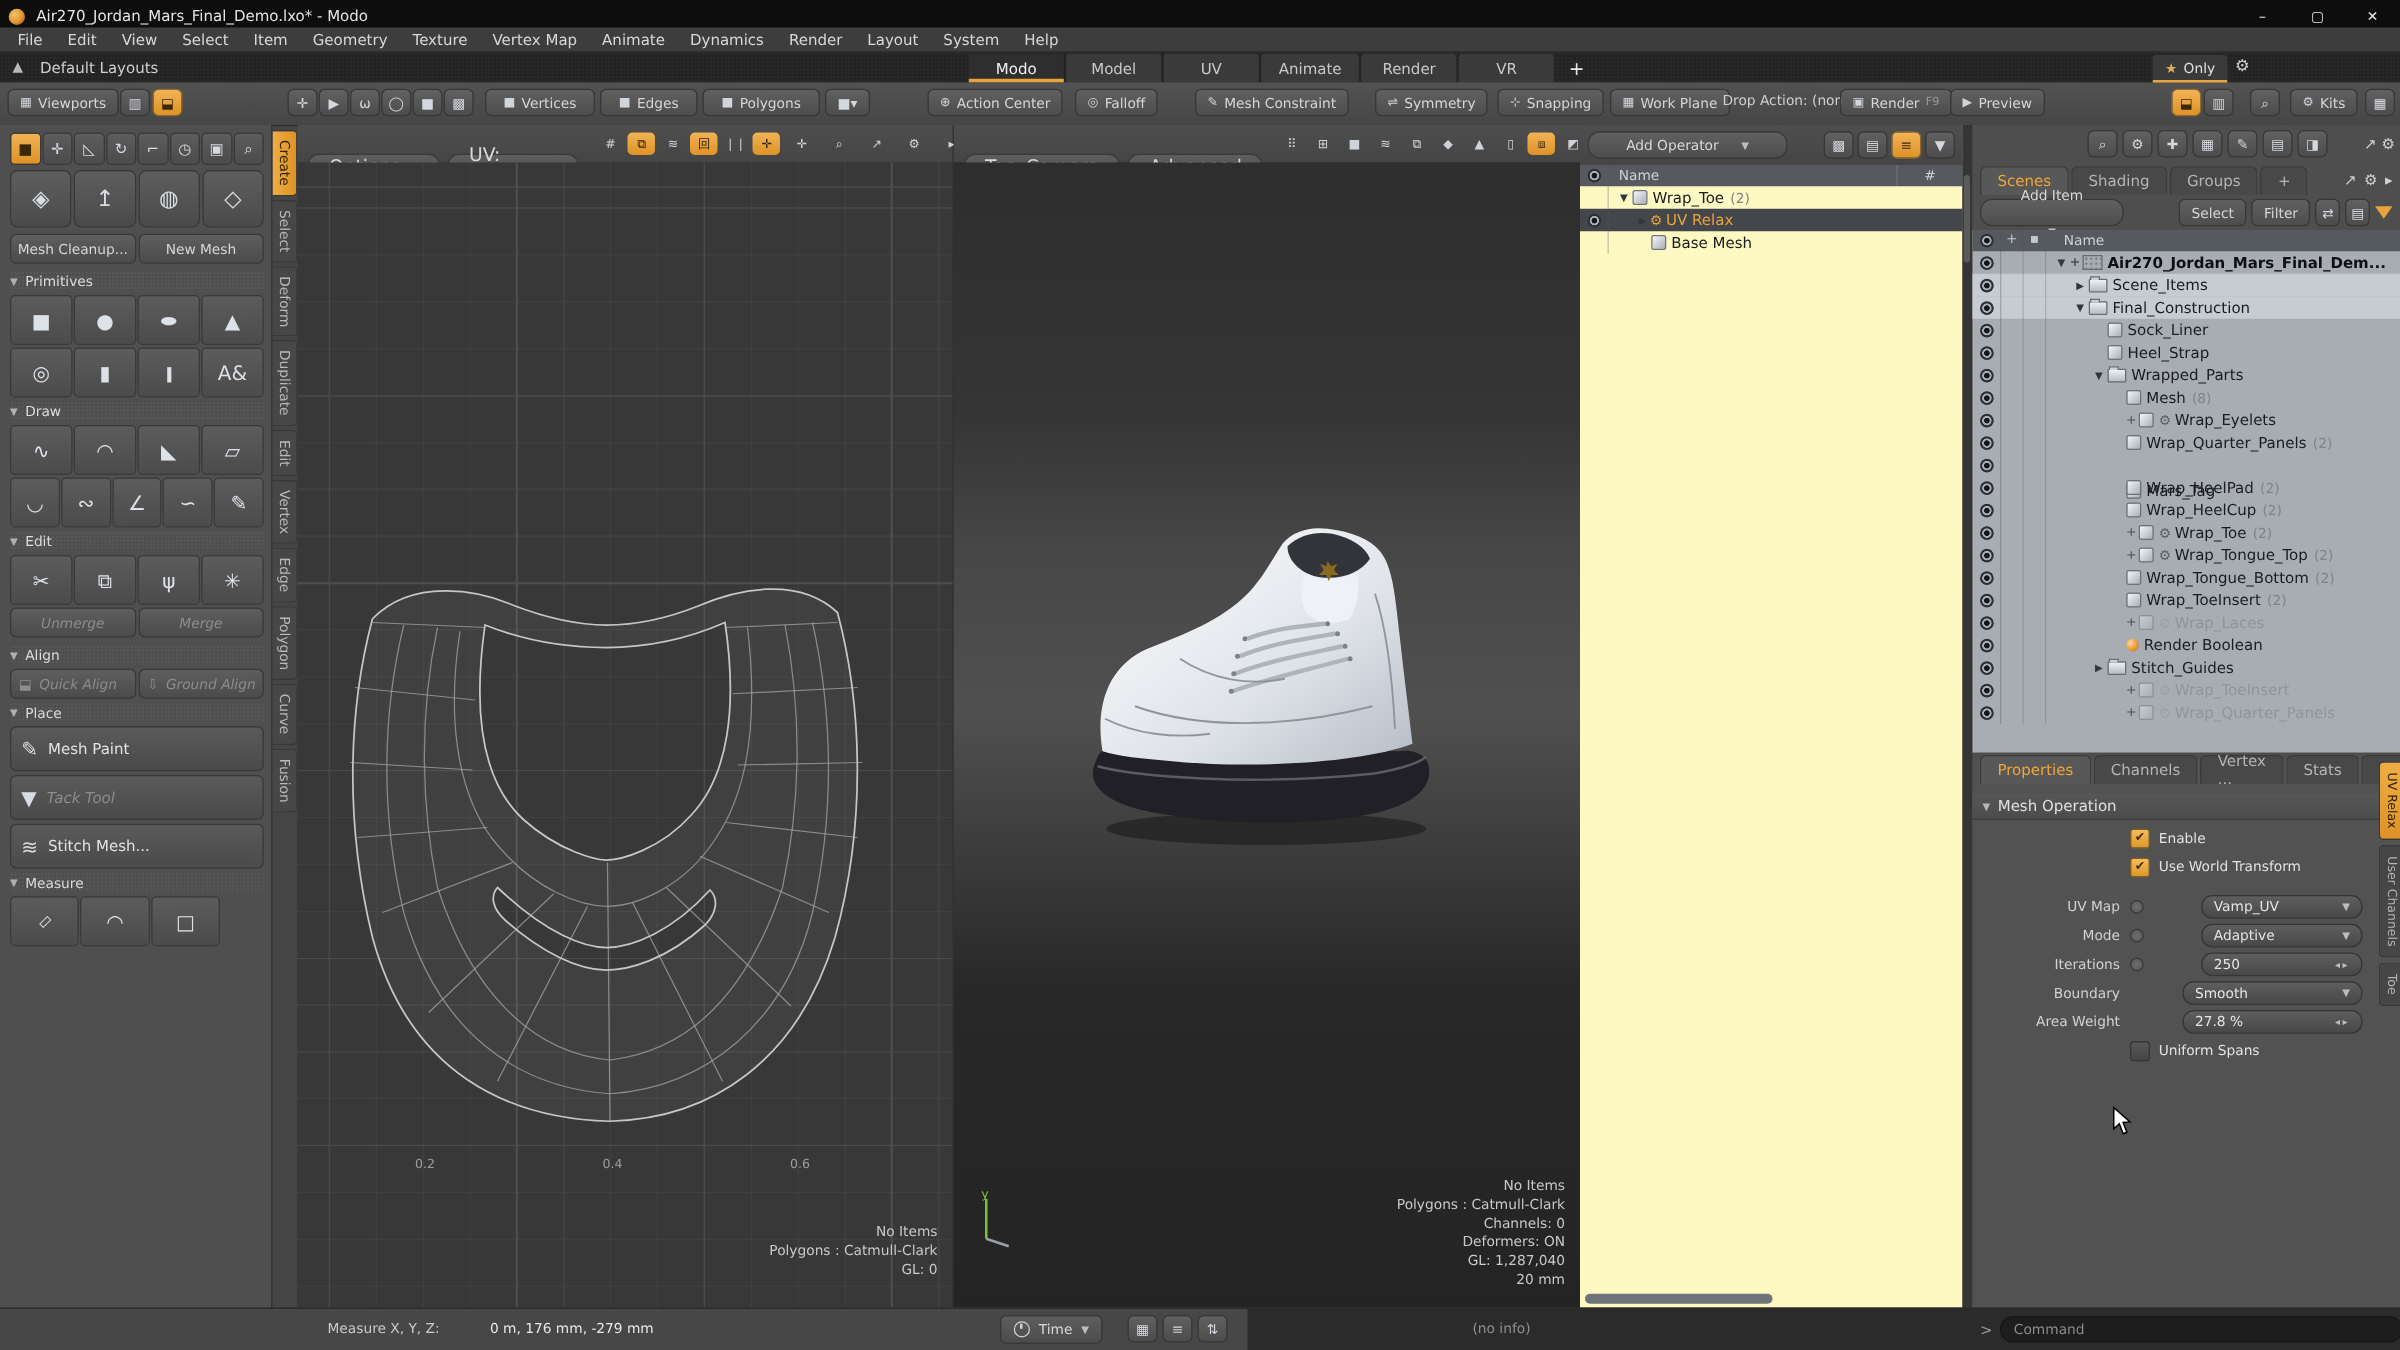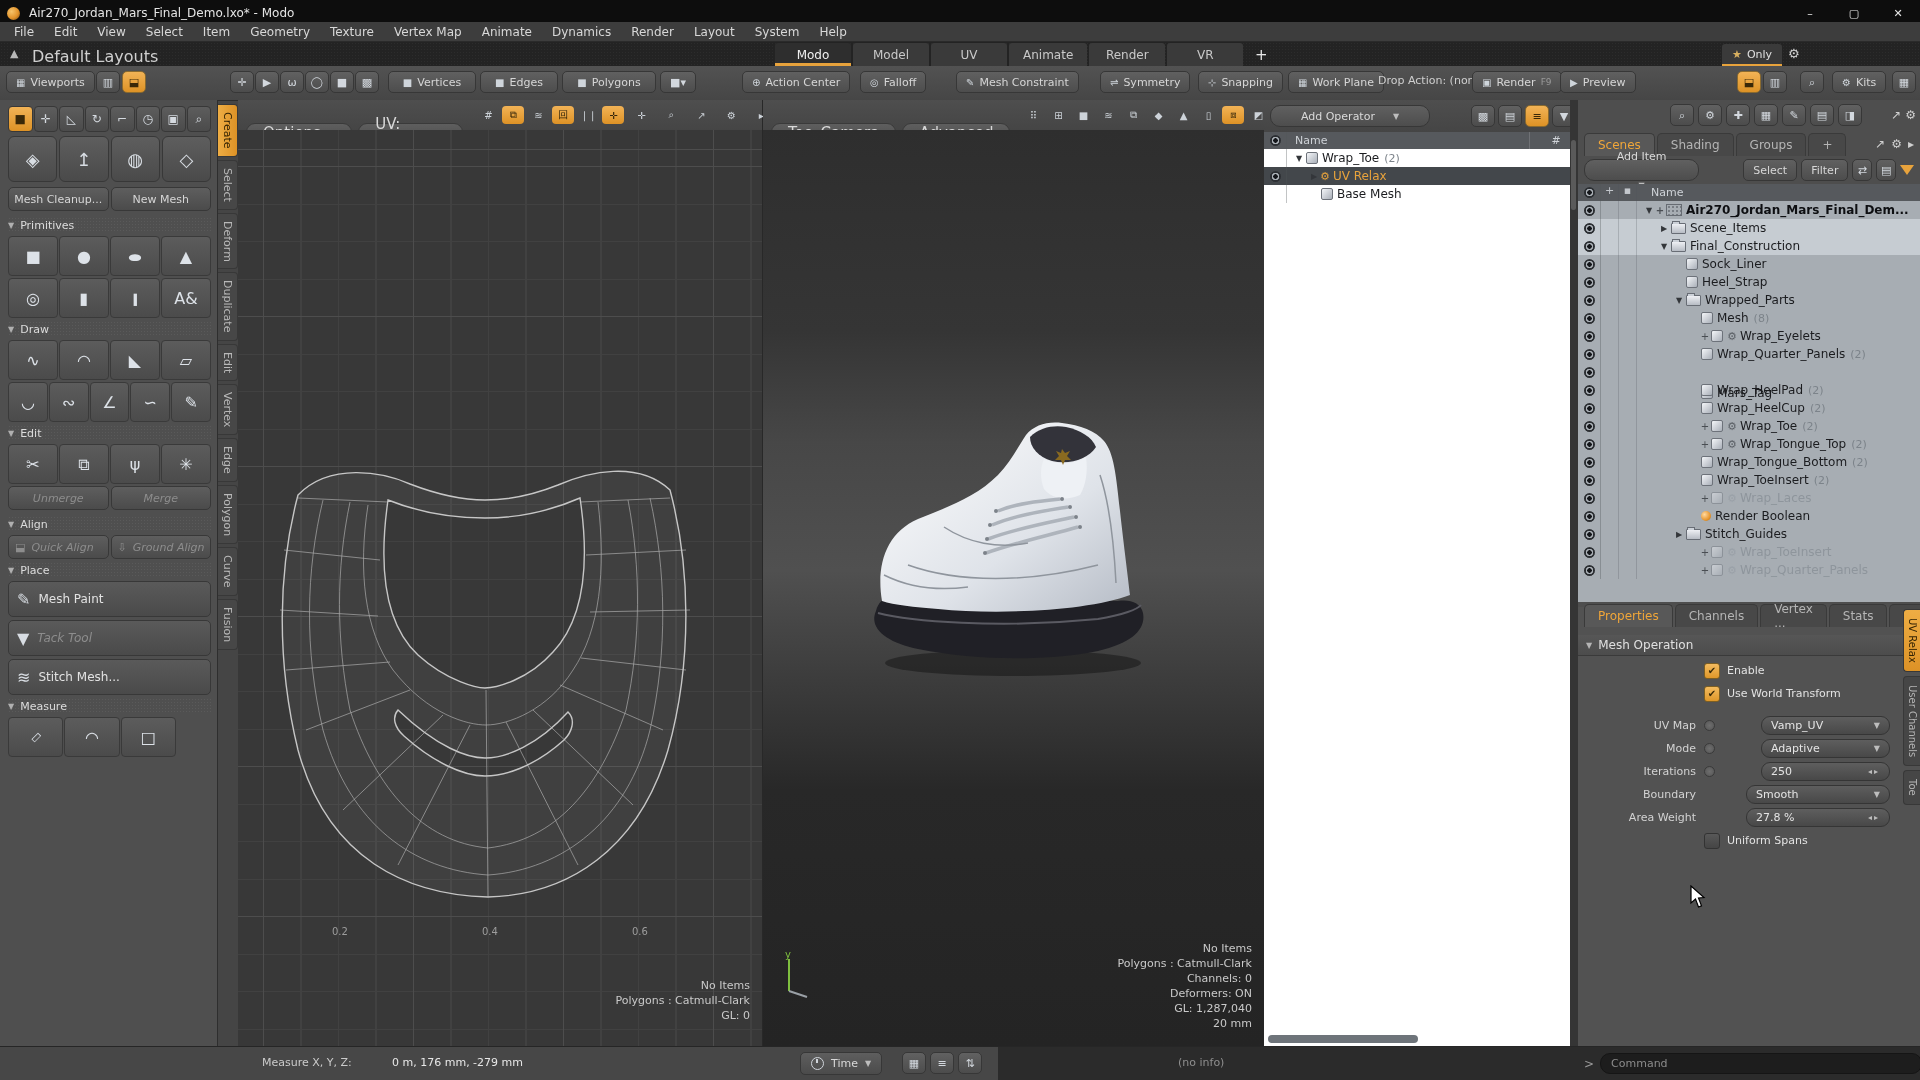--- a/index.html
+++ b/index.html
@@ -12,21 +12,21 @@
   .applogo{width:13px;height:13px;border-radius:50%;margin:0 9px 0 7px;
            background:radial-gradient(circle at 35% 35%,#f6c36a,#e2932b 55%,#6f4410);}
   .title-text{font-size:12px;color:#e4e4e4;}
   .winbtns{margin-left:auto;display:flex;}
   .winbtn{width:44px;height:22px;display:flex;align-items:center;justify-content:center;color:#e8e8e8;font-size:11px;}
   .menubar{left:0;top:22px;width:1920px;height:20px;background:#3d3d3d;border-bottom:1px solid #2a2a2a;display:flex;align-items:center;padding-left:4px;box-sizing:border-box;}
   .mi{padding:0 10px;color:#d8d8d8;font-size:12px;line-height:20px;}
   .layoutbar{left:0;top:42px;width:1920px;height:24px;background:#232323;
      background-image:radial-gradient(#2c2c2c 1px,transparent 1px);background-size:3px 3px;}
   .lb-icon{left:10px;top:5px;color:#b8b8b8;font-size:11px;}
-  .lb-label{left:32px;top:5px;color:#cfcfcf;font-size:16px;}
+  .lb-label{left:32px;top:5px;color:#cfcfcf;font-size:12px;}
   .tabs{left:775px;top:1px;display:flex;height:23px;}
   .wtab{min-width:48px;padding:0 14px;margin-right:2px;background:#3a3a3a;color:#c9c9c9;font-size:12px;
         display:flex;align-items:center;justify-content:center;border-radius:3px 3px 0 0;position:relative;}
   .wtab.active{background:#2e2e2e;color:#f0f0f0;}
   .wtab.active::after{content:"";position:absolute;left:0;right:0;bottom:0;height:3px;background:#e8a33c;}
   .wtab.addtab{background:transparent;color:#e8e8e8;font-size:15px;min-width:20px;padding:0 6px;}
   .onlybtn{left:1722px;top:2px;height:20px;padding:0 10px;display:flex;align-items:center;gap:5px;background:#3a3a3a;
            border-radius:3px 3px 0 0;color:#e0e0e0;border-bottom:3px solid #e8a33c;}
   .only-star{color:#d8b060;}
   .lb-gear{left:1788px;top:4px;color:#cfcfcf;font-size:13px;}
@@ -94,21 +94,21 @@
       repeating-linear-gradient(0deg,#4d4d4d 0 1px,transparent 1px 150px),
       repeating-linear-gradient(90deg,#414141 0 1px,transparent 1px 37.5px),
       repeating-linear-gradient(0deg,#414141 0 1px,transparent 1px 37.5px);
     background-position:25px 20px;}
   .canvas3d{position:absolute;left:0;top:30px;right:0;bottom:0;
     background:linear-gradient(180deg,#2e2e2e 0%,#353535 22%,#474747 34%,#505050 48%,#3c3c3c 60%,#282828 72%,#242424 100%);}
   .ruler-tick{position:absolute;color:#9d9d9d;font-size:10px;}
   .vpstatus{position:absolute;right:12px;text-align:right;color:#c9c9c9;font-size:11px;line-height:15px;}
   .navrow{position:absolute;right:8px;top:34px;display:flex;gap:9px;color:#cfcfcf;font-size:12px;}
   
-  .mops{left:1264px;top:100px;width:306px;bottom:33px;background:#ffffff;border-right:1px solid #2c2c2c;padding-left:12px;}
+  .mops{left:1264px;top:100px;width:306px;bottom:33px;background:#fef9c3;border-right:1px solid #2c2c2c;}
   .mopshdr{position:absolute;left:0;top:0;right:0;height:32px;background:linear-gradient(#4e4e4e,#454545);
            border-bottom:1px solid #303030;display:flex;align-items:center;padding:0 6px;gap:3px;}
   .addopbtn{width:158px;height:20px;display:flex;align-items:center;justify-content:center;gap:18px;
             background:linear-gradient(#606060,#4d4d4d);border:1px solid #373737;border-radius:10px;color:#d9d9d9;}
   .colhdr{position:absolute;left:0;right:0;height:17px;background:#56595d;color:#ced2d7;display:flex;align-items:center;font-size:11px;}
   .treewrap{position:absolute;left:0;right:0;}
   .trow{display:flex;align-items:center;height:18px;font-size:12px;color:#1b1c1f;}
   .trow.hl{background:#c6ccd2;}
   .trow.sel{background:#43474b;color:#e8a33c;}
   .trow.dim{color:#8e959c;}

